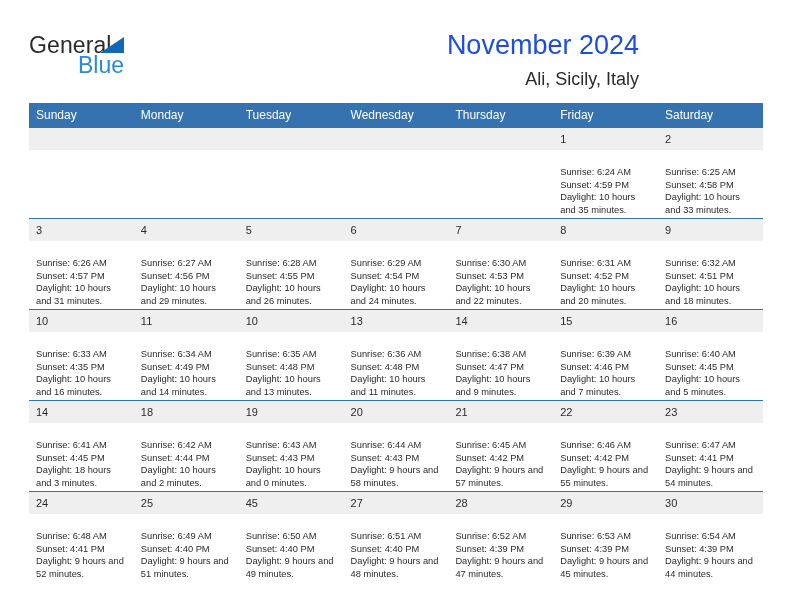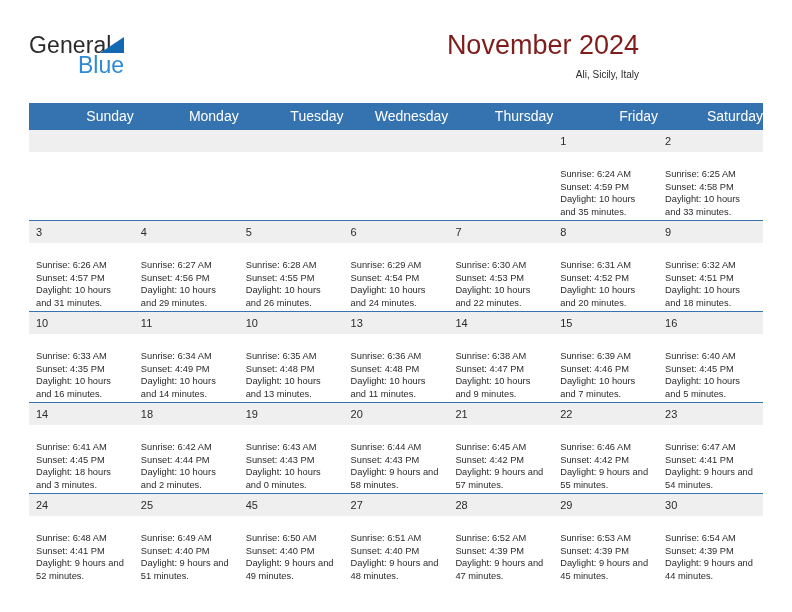--- a/index.html
+++ b/index.html
@@ -67,47 +67,47 @@
     font-family: "Liberation Sans", sans-serif;
   }
   .title-block {
     position: absolute;
     right: 0;
     top: 0;
     text-align: right;
   }
   .cal-title {
     font-size: 27px;
-    color: #7f1d1d;
+    color: #1d4ed8;
     line-height: 1.15;
     white-space: nowrap;
   }
   .cal-subtitle {
-    font-size: 10px;
+    font-size: 18px;
     color: #2b2b2b;
     margin-top: 8px;
     line-height: 1.15;
     white-space: nowrap;
   }
 
   
   .calendar {
     position: absolute;
     left: 29px;
     top: 103px;
     width: 734px;
     border-collapse: collapse;
     table-layout: fixed;
   }
   .calendar th {
     background: #3572b0;
     color: #ffffff;
-    font-size: 14px;
+    font-size: 12px;
     font-weight: normal;
-    text-align: right;
+    text-align: left;
     padding: 5px 0 5px 7px;
     height: 14px;
     vertical-align: middle;
   }
   .calendar td {
     vertical-align: top;
     padding: 0;
     border-top: 1.5px solid #3572b0;
     height: 90px;
     background: #ffffff;

